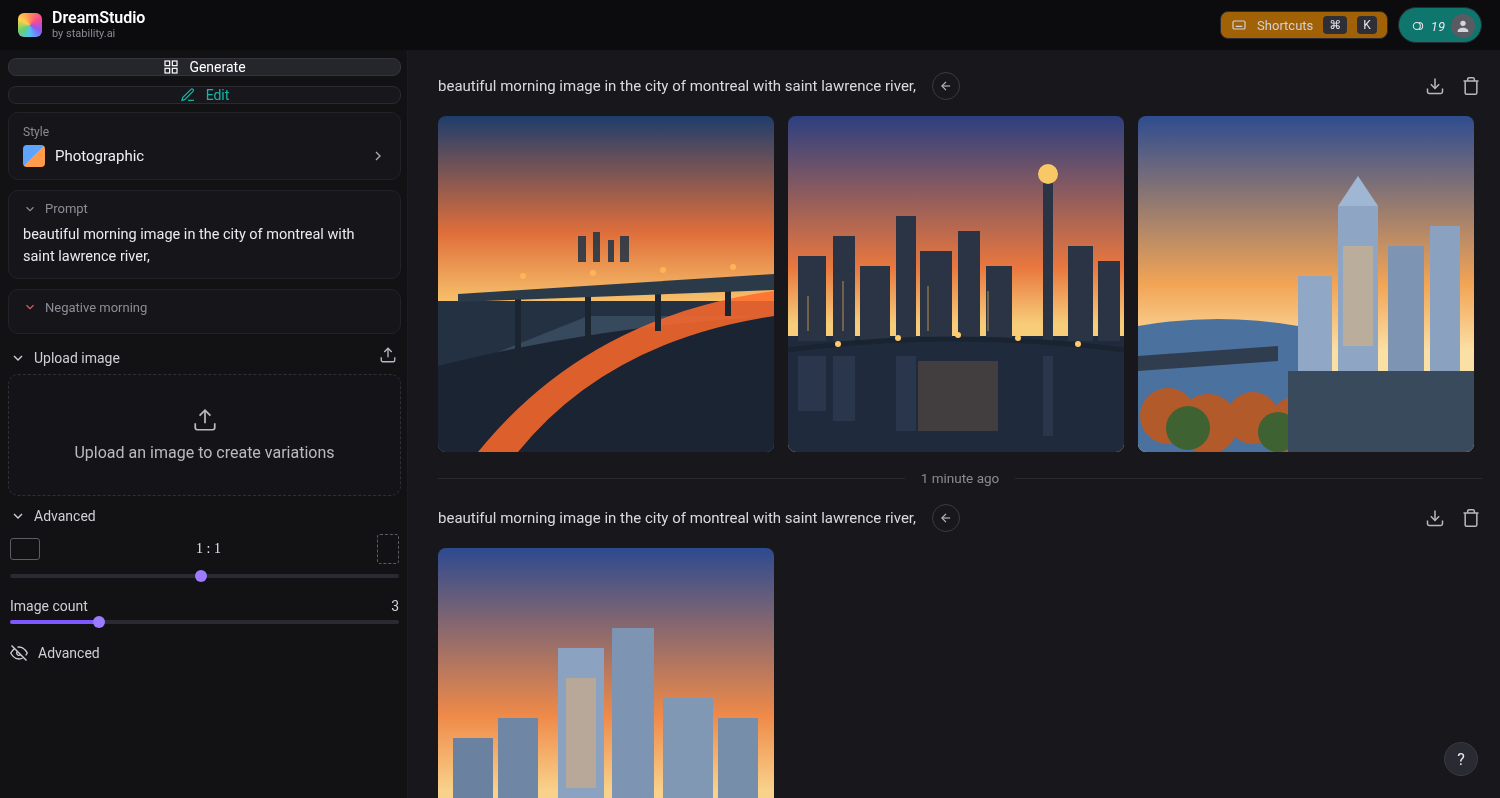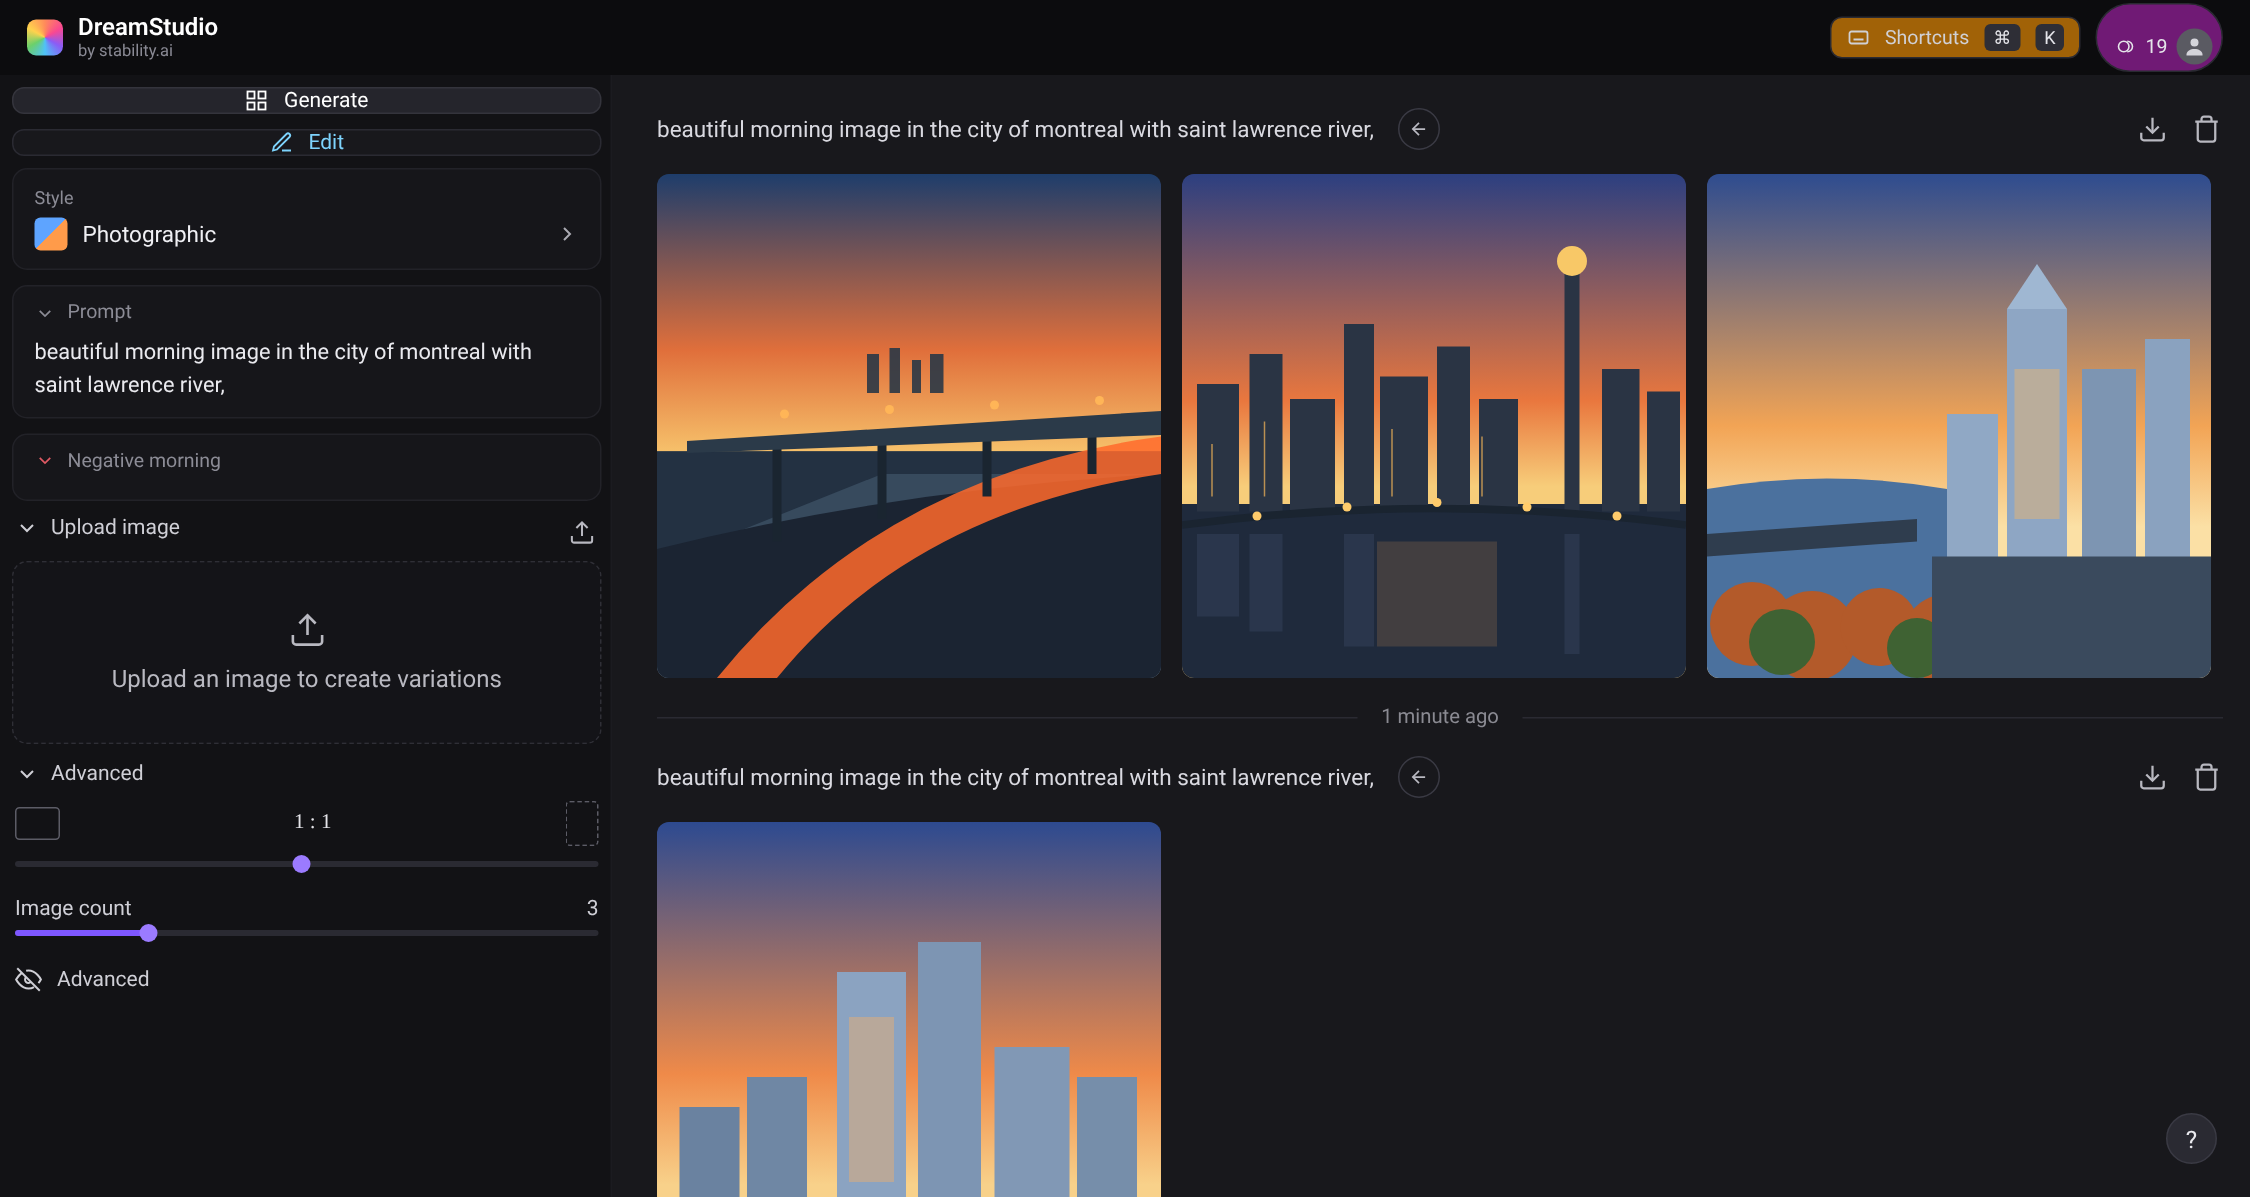--- a/index.html
+++ b/index.html
@@ -32,60 +32,60 @@
     .header-right { display:flex; align-items:center; gap:10px; }
     .shortcut-group {
       display:flex; align-items:center; gap:10px;
       border:1px solid #2a2a32; border-radius:8px;
       padding:4px 10px; background:#a16207; font-size:13px; color:#d0d0d5;
     }
     .kbd { background:#2e2e36; border-radius:4px; padding:2px 6px; font-size:12px; color:#e5e5ea; }
     .credits-pill {
       display:flex; align-items:center; gap:6px;
       border:1px solid #2a2a32; border-radius:999px;
-      padding:16px 6px 4px 12px; background:#701a75; font-size:13px; color:#e5e5ea;
+      padding:6px 6px 4px 12px; background:#0f766e; font-size:13px; color:#e5e5ea;font-style:italic;
     }
     .avatar { width:24px; height:24px; border-radius:50%; background:#5a5a62; display:flex; align-items:center; justify-content:center; }
     .avatar svg { width:16px; height:16px; }
     
     .main { display:flex; height: calc(100% - 50px); }
     
     .sidebar {
       width: 408px; background:#121215;
       display:flex; flex-direction:column;
       border-right:1px solid #1b1b20;
     }
     .sidebar-scroll { flex:1; overflow-y:auto; padding: 8px 6px 8px 8px; }
     .sidebar-scroll::-webkit-scrollbar { width:6px; }
     .sidebar-scroll::-webkit-scrollbar-thumb { background:#2f2f36; border-radius:3px; }
     .mode-tabs { display:flex; gap:10px; margin-bottom:8px;flex-direction:column; }
     .mode-tab {
       flex:1; display:flex; align-items:center; justify-content:center; gap:10px;
       height:36px; border-radius:8px; border:1px solid #2a2a32;
-      background:#18181c; color:#7dd3fc; font-size:14px; cursor:pointer;
+      background:#18181c; color:#14b8a6; font-size:14px; cursor:pointer;
     }
     .mode-tab.active { background:#25252c; color:#fff; border-color:#34343c; }
     .section { background:#16161a; border:1px solid #222228; border-radius:10px; padding:12px 14px; margin-bottom:10px; }
     .style-label { font-size:12px; color:#8c8c96; margin-bottom:6px; }
     .style-row { display:flex; align-items:center; gap:10px; cursor:pointer; }
     .style-swatch { width:22px; height:22px; border-radius:4px;
       background: linear-gradient(135deg,#5ea4ff 0 50%,#ff9b4a 50% 100%); }
     .style-name { font-size:15px; color:#f0f0f4; flex:1; }
     .chev { color:#aaaab2; }
     .textblock { background:#16161a; border:1px solid #222228; border-radius:10px; padding:10px 14px; margin-bottom:10px; }
     .textblock-header { display:flex; align-items:center; gap:8px; color:#8c8c96; font-size:13px; margin-bottom:8px; }
     .chev-small { color:#8c8c96; transform:rotate(0deg); }
     .neg .chev-small { color:#e05a64; }
     .prompt-text { font-size:14.5px; color:#eaeaef; line-height:1.5; }
     .neg-input {
       width:100%; background:transparent; border:none; color:#eaeaef;
       font-size:14.5px; outline:none; font-family:inherit;
     }
     .neg-input::placeholder { color:#6a6a74; }
-    .upload-header { display:flex; align-items:flex-start; justify-content:space-between; margin:6px 2px 8px; color:#cfcfd6; font-size:14px; }
+    .upload-header { display:flex; align-items:flex-end; justify-content:space-between; margin:6px 2px 8px; color:#cfcfd6; font-size:14px; }
     .upload-header-left { display:flex; align-items:center; gap:8px; }
     .upload-zone {
       border:1px dashed #2f2f36; border-radius:10px; background:#141418;
       height:122px; display:flex; flex-direction:column; align-items:center; justify-content:center; gap:10px;
       color:#b9b9c1; cursor:pointer; margin-bottom:12px;
     }
     .settings-header { display:flex; align-items:center; gap:8px; color:#cfcfd6; font-size:14px; margin:6px 2px 10px; }
     .ratio-row { display:flex; align-items:center; gap:14px; margin:6px 2px 10px; }
     .ratio-box { width:28px; height:28px; border:1.5px solid #5c5c66; border-radius:3px; background:transparent; }
     .ratio-box.dashed { border-style:dashed; }

